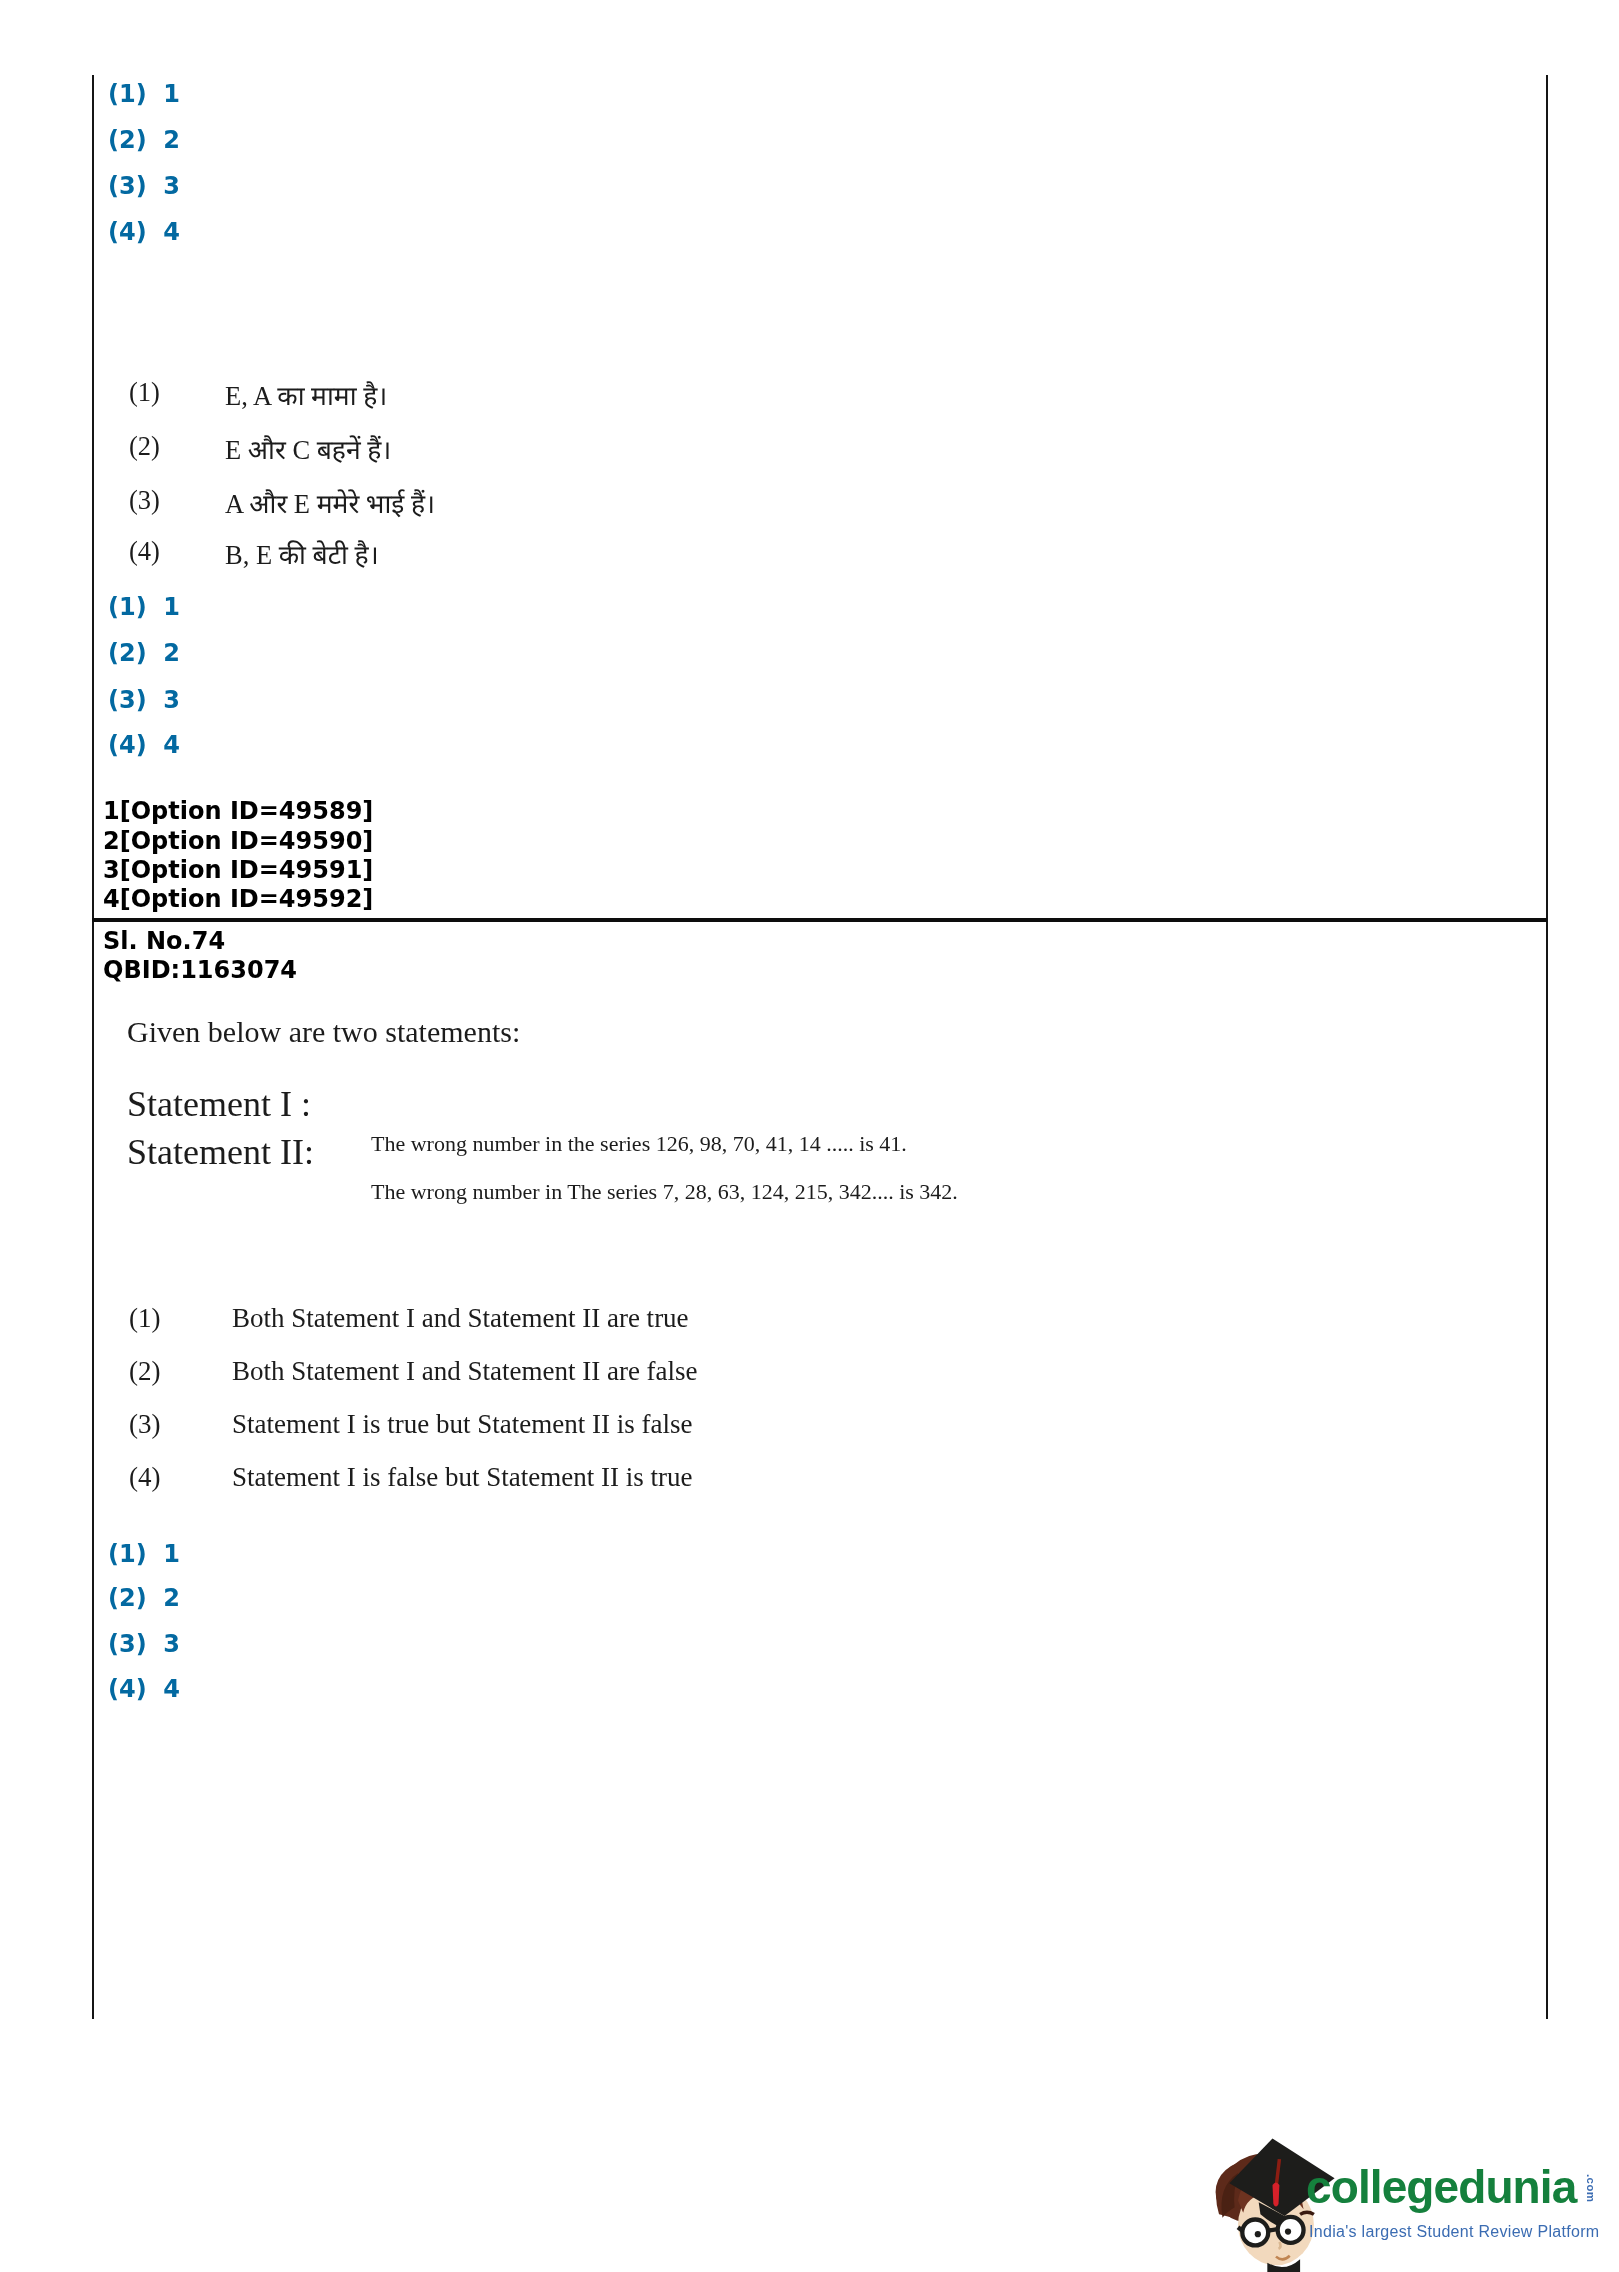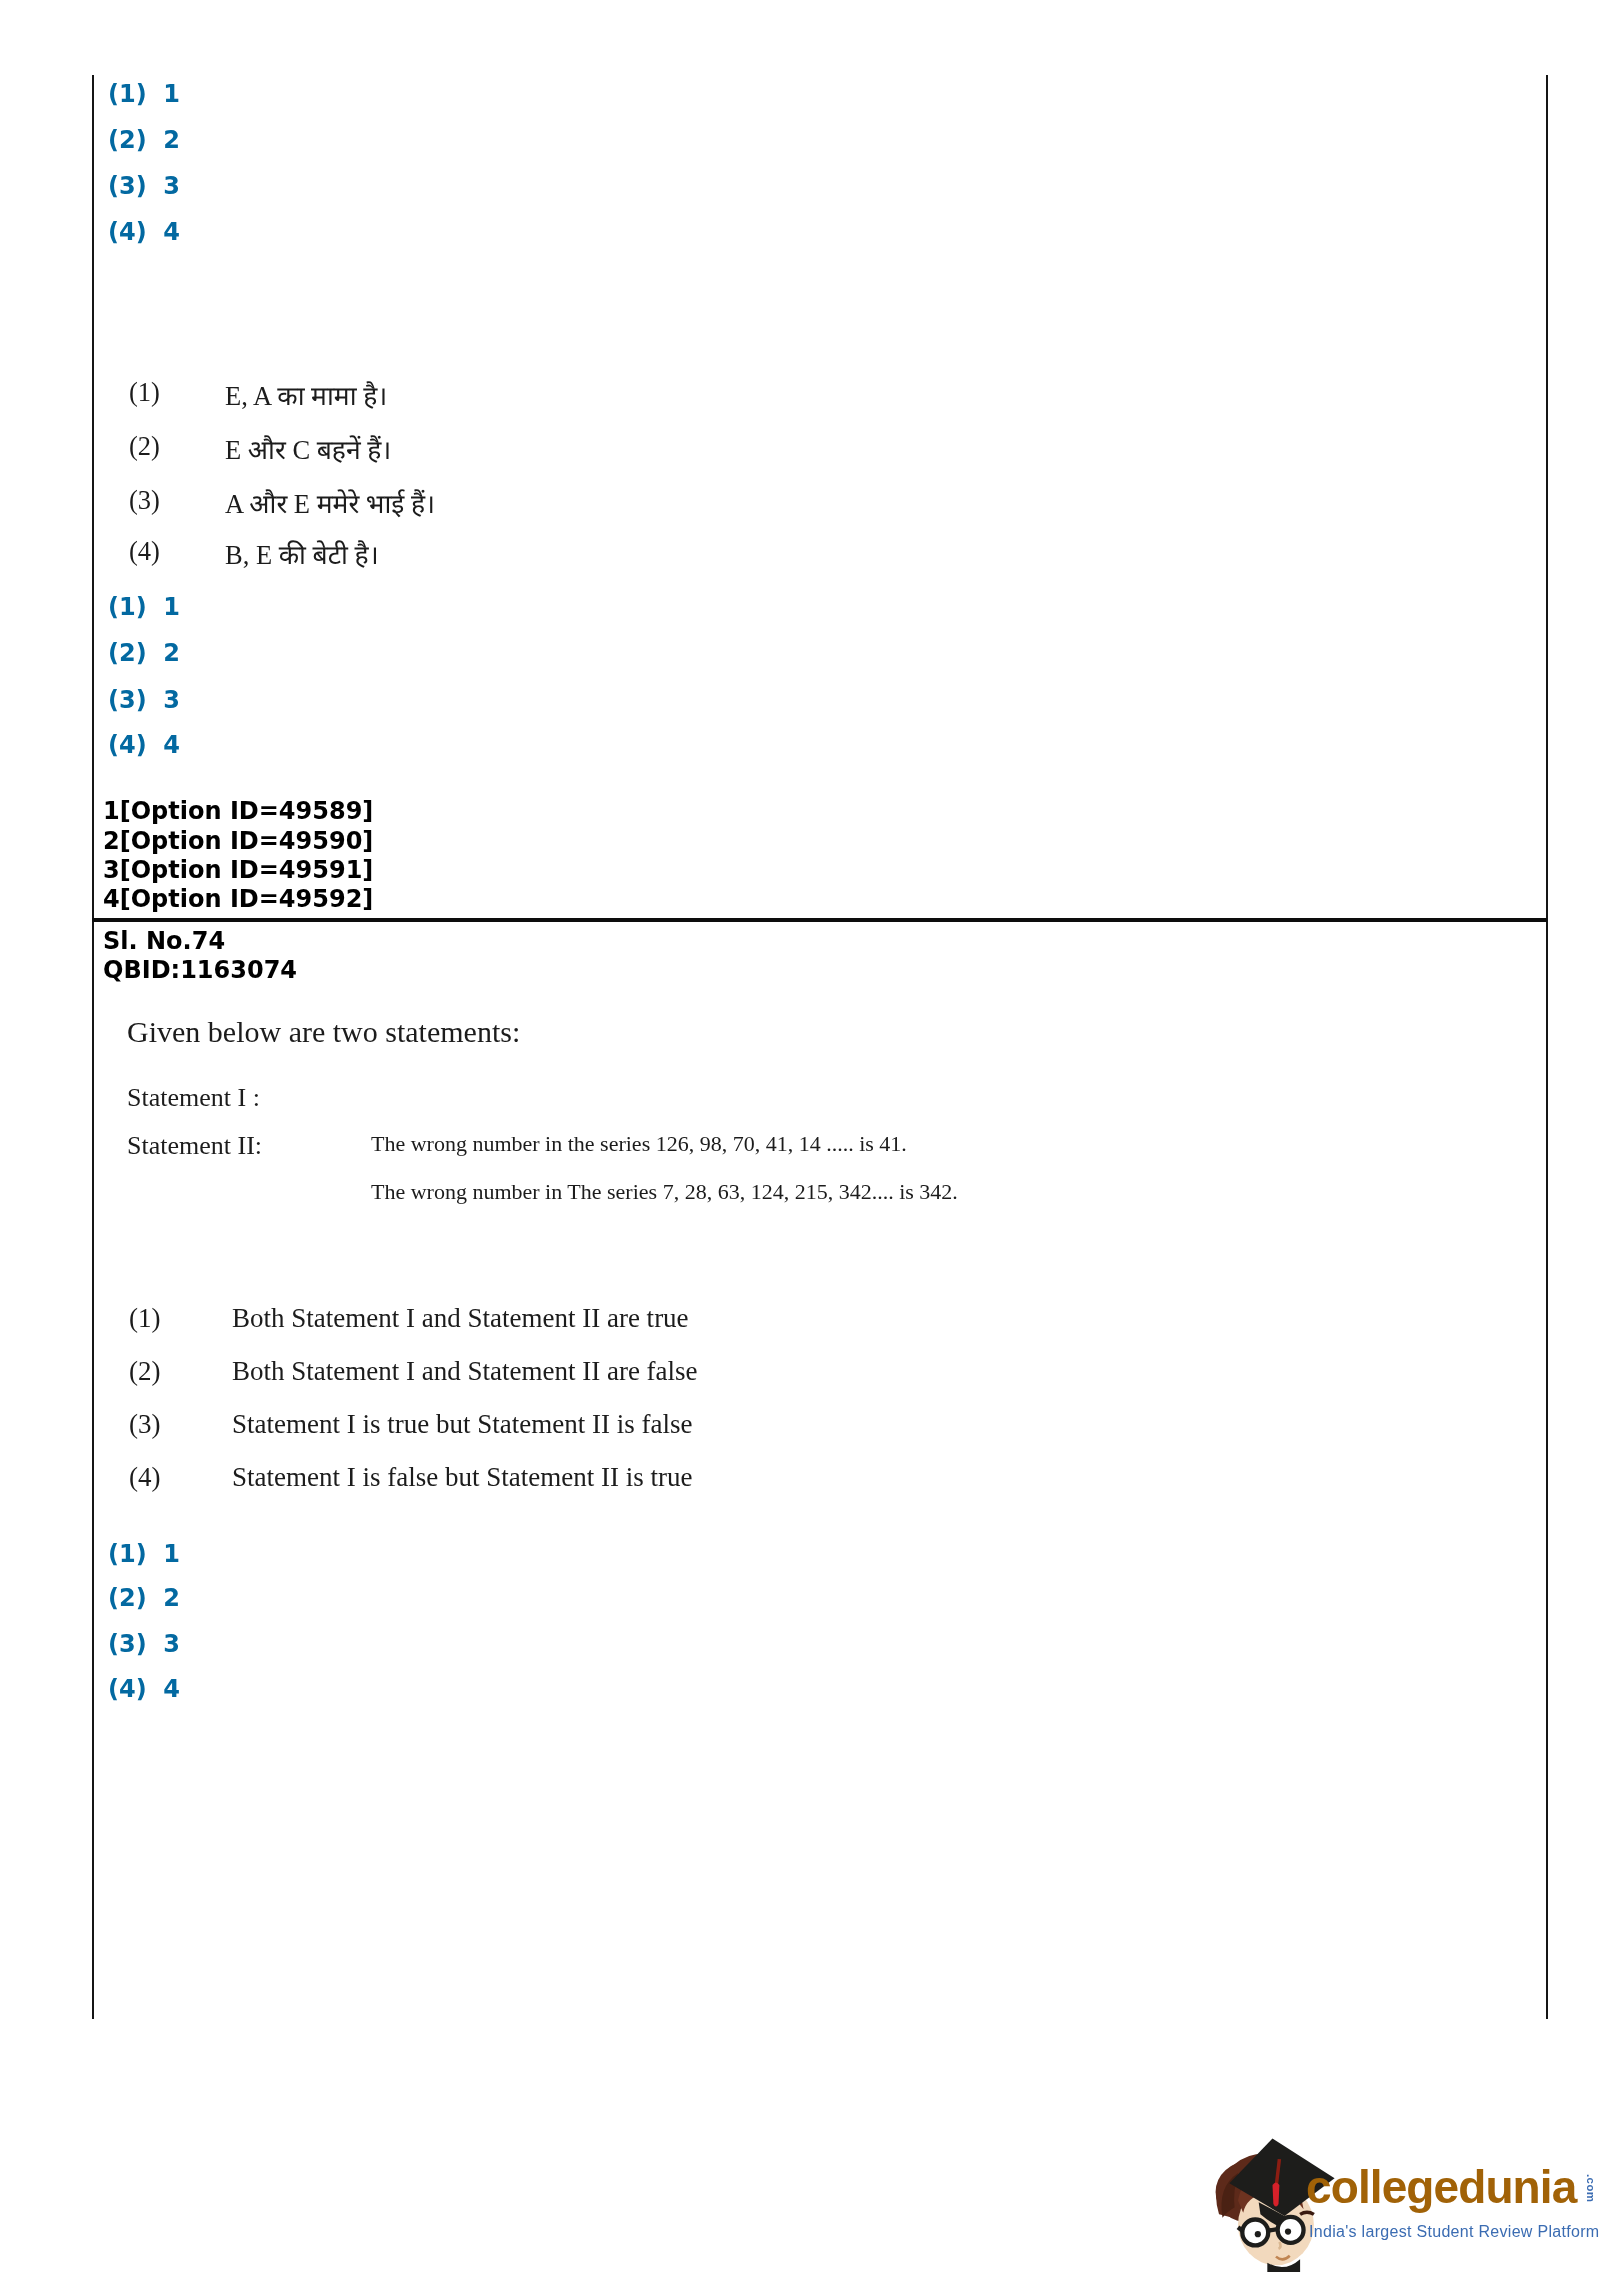--- a/index.html
+++ b/index.html
@@ -32,21 +32,21 @@
     font-family:"DejaVu Sans", sans-serif;
     font-weight:700;font-size:24px;line-height:29px;color:#000;
   }
   .serif-txt{
     font-family:"Liberation Serif", serif;
     color:#1c1c1c;
   }
   .hindi-q{font-size:28px;line-height:47px;width:1204px;}
   .hindi-opt-num{font-size:26.5px;}
   .hindi-opt-text{font-size:26.5px;margin-left:8px;}
-  .stmt-label{font-size:26px;}
+  .stmt-label{font-size:36px;}
   .stmt-text{font-size:22px;margin-top:48px;}
   .intro-line{font-size:30px;}
   .eng-opt-num{font-size:27px;}
   .eng-opt-text{font-size:27px;}
   
   .logo-text{
     font-family:"Liberation Sans", sans-serif;
     font-weight:700;font-size:46px;letter-spacing:-0.9px;
     line-height:49px;
   }
@@ -145,18 +145,18 @@
 
       <path d="M112,92 Q120,87 128,92" stroke="#3a1a10" stroke-width="4" fill="none"></path>
 
       <path d="M88,124 Q91,130 87,132" stroke="#d9b792" stroke-width="3" fill="none"></path>
       <path d="M84,141 Q92,148 100,140" stroke="#c08552" stroke-width="3" fill="none"></path>
 
       <path d="M74,148 Q94,160 112,144 L112,160 L74,160 Z" fill="#1d1d1b"></path>
     </svg>
   </div>
 
-  <div class="abs logo-text" style="left:1306px;top:2163px;color:#a16207">collegedunia</div>
+  <div class="abs logo-text" style="left:1306px;top:2163px;color:#15803d">collegedunia</div>
   <div class="abs logo-tld" style="left:1585px;top:2174px;color:#3b6cb2">.com</div>
   <div class="abs tagline" style="left:1309px;top:2223px;color:#3b6cb2">India's largest Student Review Platform</div>
 
 </div>
 
 
 </body></html>

